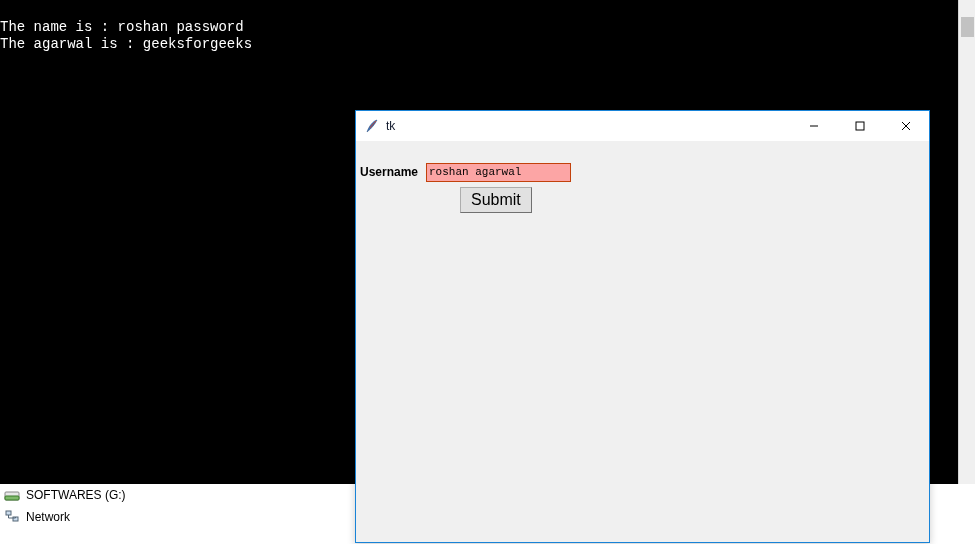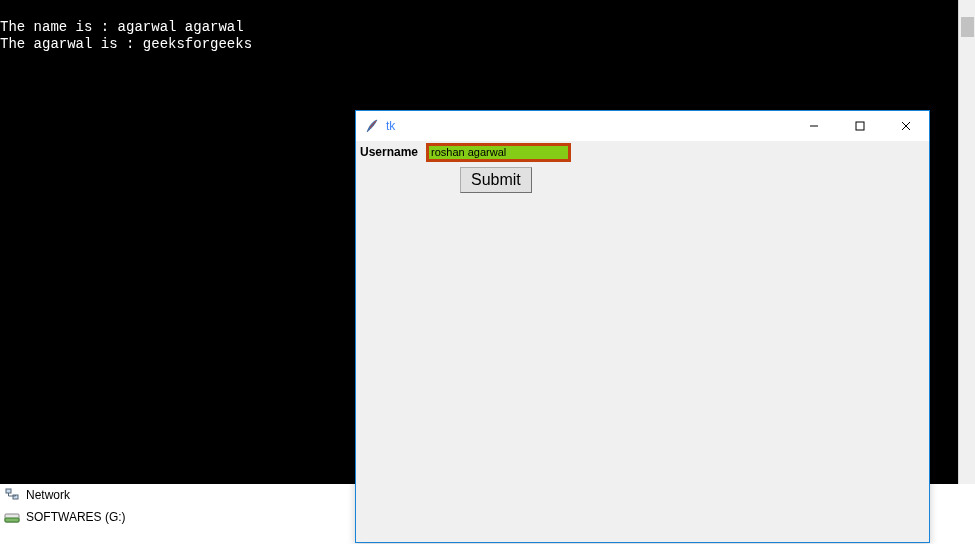--- a/index.html
+++ b/index.html
@@ -83,63 +83,63 @@
       position: relative;
     }
     .tk-icon {
       width: 16px;
       height: 16px;
       margin-right: 6px;
       display: inline-block;
     }
     .tk-title {
       font-size: 12px;
-      color: #3b82f6;
+      color: #0f172a;
     }
     .tk-controls {
       position: absolute;
       right: 0;
       top: 0;
       display: flex;
       height: 30px;
     }
     .tk-ctrl {
       width: 46px;
       height: 30px;
       display: flex;
       align-items: center;
       justify-content: center;
       font-size: 10px;
       color: #000;
       cursor: default;
     }
     .tk-ctrl svg { display: block; }
     .tk-body {
-      padding: 0 4px;
+      padding: 20px 4px;
     }
     .tk-row {
       display: flex;
       align-items: center;
       height: 22px;
       margin-bottom: 2px;
     }
     .tk-label {
       width: 66px;
       font-weight: bold;
       font-size: 12px;
       text-align: left;
       padding-left: 0;
     }
     .tk-entry {
       width: 145px;
       height: 19px;
-      border: 3px solid #c2410c;
-      background: #84cc16;
+      border: 1px solid #c2410c;
+      background: #fca5a5;
       font-size: 11px;
-      font-family: Liberation Sans, sans-serif;
+      font-family: Liberation Mono, monospace;
       padding: 0 2px;
       outline: none;
     }
     .tk-submit-row {
       display: flex;
       justify-content: flex-start;
       padding-left: 100px;
       margin-top: 4px;
     }
     .tk-submit {
@@ -149,46 +149,46 @@
       border: 1px solid #adadad;
       border-right-color: #707070;
       border-bottom-color: #707070;
       cursor: default;
     }
   </style>
 </head>
 <body>
 
 <div class="terminal">
-<span>The name is : agarwal agarwal</span>
+<span>The name is : roshan password</span>
 <span>The agarwal is : geeksforgeeks</span>
 </div>
 <div class="terminal-scrollbar">
   <div class="terminal-scrollbar-thumb"></div>
 </div>
 
 <div class="explorer">
+  <div class="explorer-item">
+    <span class="explorer-icon">
+      <svg width="16" height="16" viewBox="0 0 16 16">
+        <rect x="1" y="5" width="14" height="8" rx="1" fill="#e8e8e8" stroke="#888"></rect>
+        <rect x="1" y="9" width="14" height="4" rx="1" fill="#7fb86b" stroke="#3a7a2a"></rect>
+      </svg>
+    </span>
+    <span>SOFTWARES (G:)</span>
+  </div>
   <div class="explorer-item">
     <span class="explorer-icon">
       <svg width="16" height="16" viewBox="0 0 16 16">
         <rect x="2" y="2" width="5" height="4" fill="#cde" stroke="#567"></rect>
         <rect x="9" y="8" width="5" height="4" fill="#cde" stroke="#567"></rect>
         <path d="M4.5 6 v3 h7 v-1" stroke="#567" fill="none"></path>
       </svg>
     </span>
     <span>Network</span>
-  </div>
-  <div class="explorer-item">
-    <span class="explorer-icon">
-      <svg width="16" height="16" viewBox="0 0 16 16">
-        <rect x="1" y="5" width="14" height="8" rx="1" fill="#e8e8e8" stroke="#888"></rect>
-        <rect x="1" y="9" width="14" height="4" rx="1" fill="#7fb86b" stroke="#3a7a2a"></rect>
-      </svg>
-    </span>
-    <span>SOFTWARES (G:)</span>
   </div>
 </div>
 
 <div class="tk-window">
   <div class="tk-titlebar">
     <span class="tk-icon">
       <svg width="16" height="16" viewBox="0 0 16 16">
         <path d="M3 14 C5 8, 9 3, 13 2 C11 6, 8 10, 3 14 Z" fill="#3b6fb5" stroke="#254a7a" stroke-width="0.5"></path>
         <path d="M6 10 C8 7, 10 5, 12 3" stroke="#c43" stroke-width="1"></path>
       </svg>

